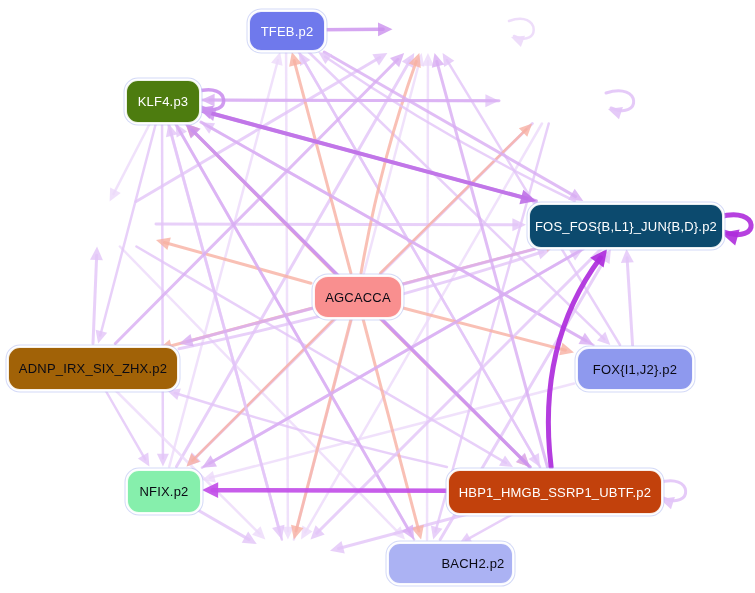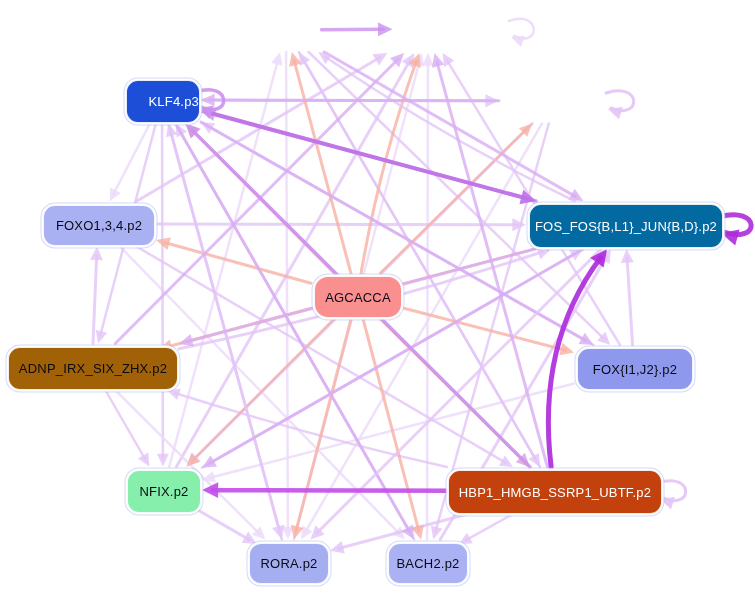--- a/index.html
+++ b/index.html
@@ -165,43 +165,40 @@
       <path d="M 196 92 C 232 80, 232 120, 201 107" fill="none" stroke="#cb90ee" stroke-width="3.5" stroke-linecap="round" stroke-opacity="0.9"></path>
       <polygon points="198,108 213.8800287696078,105.85924983325258 209.6167178166147,119.03675641523118" fill="#cb90ee" fill-opacity="0.9"></polygon>
       <path d="M 606 93 C 642 81, 642 121, 611 108" fill="none" stroke="#e2c4f7" stroke-width="3" stroke-linecap="round" stroke-opacity="0.9"></path>
       <polygon points="608,109 622.9250862932645,107.04953873696346 618.9542046114154,119.32317302631537" fill="#e2c4f7" fill-opacity="0.9"></polygon>
       <path d="M 719 217 C 761 205, 761 245, 724 232" fill="none" stroke="#ae2cdc" stroke-width="5" stroke-linecap="round" stroke-opacity="0.9"></path>
       <polygon points="721,233 739.6055483108902,229.45654518144607 735.1774350444388,245.55877524126936" fill="#ae2cdc" fill-opacity="0.9"></polygon>
       <path d="M 658 483 C 694 471, 694 511, 663 498" fill="none" stroke="#e2c4f7" stroke-width="3" stroke-linecap="round" stroke-opacity="0.9"></path>
       <polygon points="660,499 674.9250862932645,497.0495387369635 670.9542046114154,509.3231730263154" fill="#e2c4f7" fill-opacity="0.9"></polygon>
     </svg>
 
-  <div class="node" style="left: 126px; top: 79.5px; width: 72px; height: 41px; background: #1d4ed8; color: rgb(255, 255, 255); justify-content: flex-end;">
+  <div class="node" style="left: 249px; top: 11px; width: 74px; height: 38px; background: rgb(111, 121, 236); color: rgb(255, 255, 255);">
+      <span>TFEB.p2</span>
+    </div>
+  <div class="node" style="left: 126px; top: 79.5px; width: 72px; height: 41px; background: #4d7c0f; color: rgb(255, 255, 255);">
       <span>KLF4.p3</span>
     </div>
-  <div class="node" style="left: 43px; top: 204.5px; width: 110px; height: 39px; background: rgb(170, 177, 243); color: rgb(10, 10, 20);">
-      <span>FOXO1,3,4.p2</span>
-    </div>
-  <div class="node" style="left: 529px; top: 204px; width: 192px; height: 42px; background: #0369a1; color: rgb(255, 255, 255);">
+  <div class="node" style="left: 529px; top: 204px; width: 192px; height: 42px; background: #0c4a6e; color: rgb(255, 255, 255);">
       <span>FOS_FOS{B,L1}_JUN{B,D}.p2</span>
     </div>
   <div class="node" style="left: 314px; top: 276px; width: 86px; height: 40px; background: rgb(249, 143, 143); color: rgb(10, 10, 20); border-radius: 14px;">
       <span>AGCACCA</span>
     </div>
   <div class="node" style="left: 8px; top: 346.5px; width: 168px; height: 41px; background: #a16207; color: rgb(10, 10, 20);">
       <span>ADNP_IRX_SIX_ZHX.p2</span>
     </div>
   <div class="node" style="left: 577px; top: 348px; width: 114px; height: 40px; background: rgb(142, 153, 238); color: rgb(10, 10, 20);">
       <span>FOX{I1,J2}.p2</span>
     </div>
   <div class="node" style="left: 127px; top: 469.5px; width: 72px; height: 41px; background: #86efac; color: rgb(10, 10, 20);">
       <span>NFIX.p2</span>
     </div>
   <div class="node" style="left: 448px; top: 470px; width: 212px; height: 42px; background: #c2410c; color: rgb(255, 255, 255);">
       <span>HBP1_HMGB_SSRP1_UBTF.p2</span>
     </div>
-  <div class="node" style="left: 249px; top: 542.5px; width: 78px; height: 39px; background: rgb(166, 174, 242); color: rgb(10, 10, 20);">
-      <span>RORA.p2</span>
-    </div>
-  <div class="node" style="left: 388px; top: 542.5px; width: 78px; height: 39px; background: rgb(171, 178, 243); color: rgb(10, 10, 20);">
+  <div class="node" style="left: 388px; top: 542.5px; width: 78px; height: 39px; background: rgb(171, 178, 243); color: rgb(10, 10, 20); padding-left: 45px;">
       <span>BACH2.p2</span>
     </div>
 </div>
 
 </body></html>

